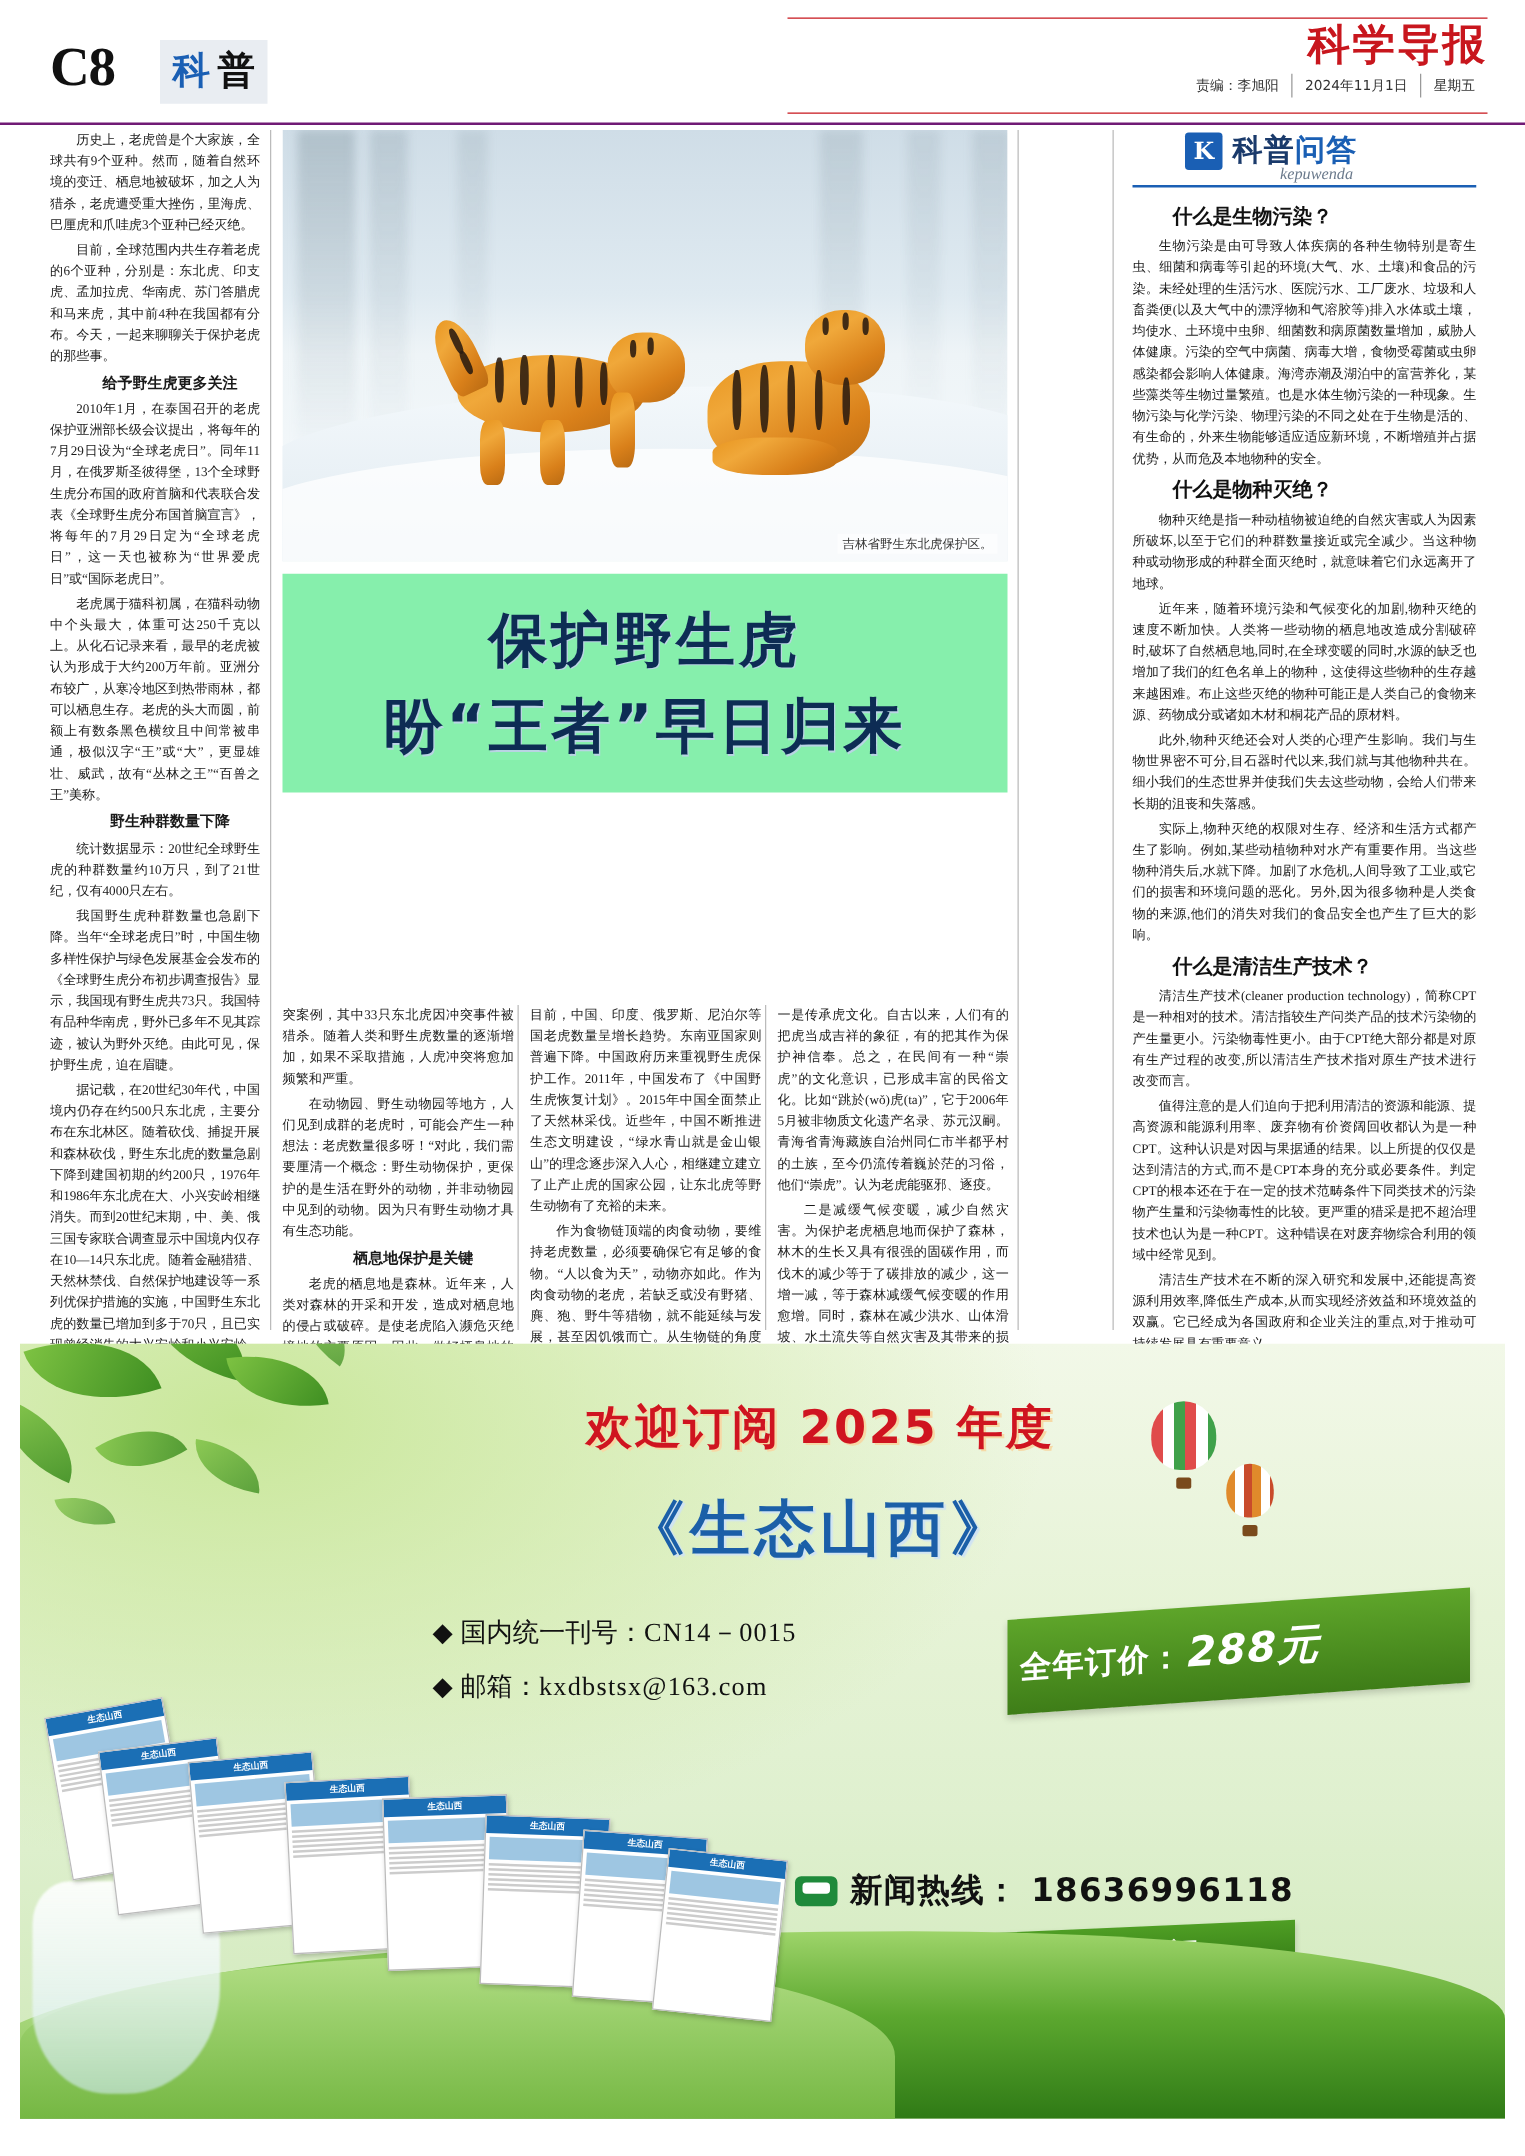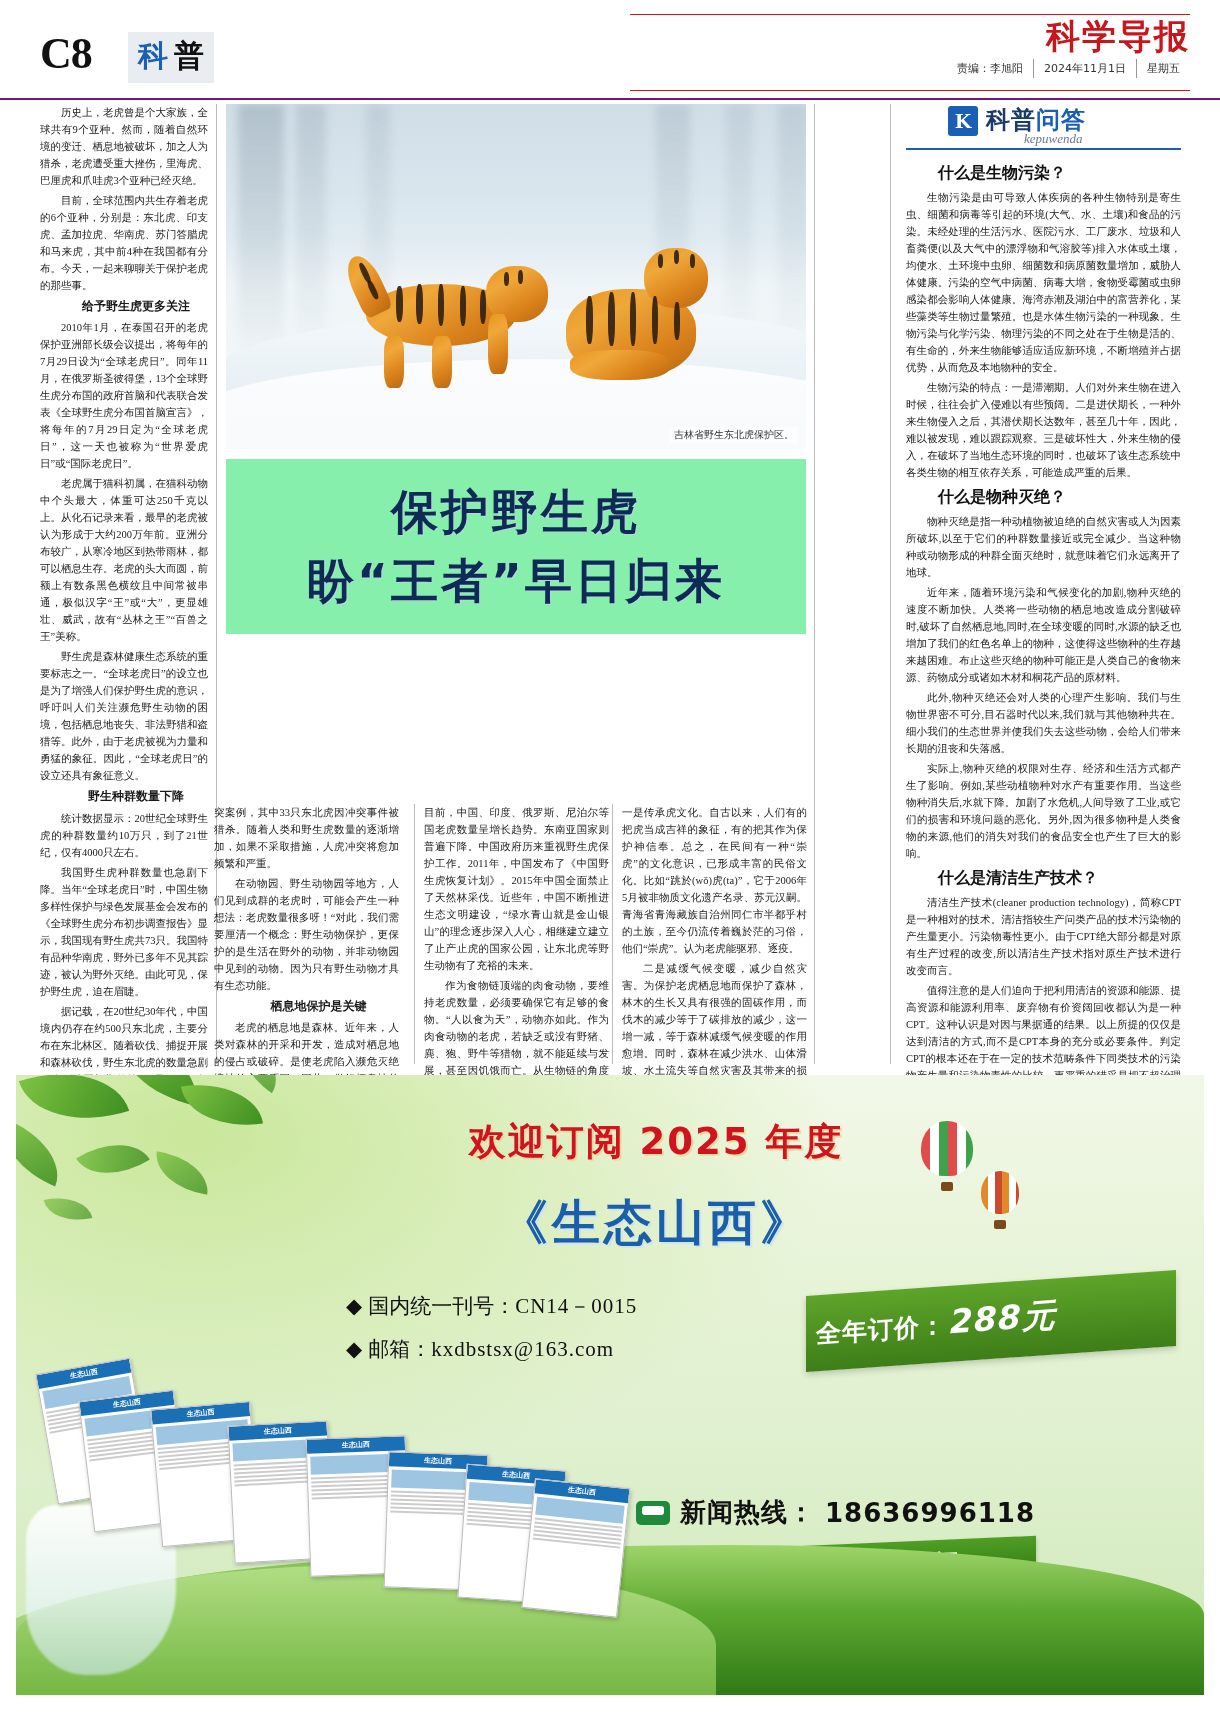--- a/index.html
+++ b/index.html
@@ -49,21 +49,21 @@
   
   .content { position:absolute; left:0; top:104px; width:1220px; height:960px; }
   .col { position:absolute; top:0; font-size:10.5px; line-height:1.62; color:#1a1a1a; text-align:justify; }
   .col p { margin:0 0 3px 0; text-indent:2em; }
   .sub-h {
     text-align:center; font-weight:bold; font-size:12px;
     margin:9px 0 5px 0; text-indent:0; font-family:"DejaVu Sans", sans-serif;
   }
 
   #col1 { left:40px; width:168px; }
-  #col2 { left:214px; width:185px; top:700px; }
+  #col2 { left:226px; width:185px; top:700px; }
   #col3 { left:424px; width:185px; top:700px; }
   #col4 { left:622px; width:185px; top:700px; }
   #col5 { left:906px; width:275px; }
 
   
   .photo-wrap { position:absolute; left:226px; top:0; width:580px; height:345px; overflow:hidden; }
   .photo {
     position:absolute; inset:0;
     background:
       linear-gradient(to bottom, #cfdde7 0%, #dfeaf1 38%, #eef4f7 52%, #f6fafc 100%);
@@ -326,21 +326,20 @@
       <div class="hl">保护野生虎</div>
       <div class="hl">盼“王者”早日归来</div>
     </div>
 
     <div class="col" id="col1">
       <p>历史上，老虎曾是个大家族，全球共有9个亚种。然而，随着自然环境的变迁、栖息地被破坏，加之人为猎杀，老虎遭受重大挫伤，里海虎、巴厘虎和爪哇虎3个亚种已经灭绝。</p>
       <p>目前，全球范围内共生存着老虎的6个亚种，分别是：东北虎、印支虎、孟加拉虎、华南虎、苏门答腊虎和马来虎，其中前4种在我国都有分布。今天，一起来聊聊关于保护老虎的那些事。</p>
       <p class="sub-h">给予野生虎更多关注</p>
       <p>2010年1月，在泰国召开的老虎保护亚洲部长级会议提出，将每年的7月29日设为“全球老虎日”。同年11月，在俄罗斯圣彼得堡，13个全球野生虎分布国的政府首脑和代表联合发表《全球野生虎分布国首脑宣言》，将每年的7月29日定为“全球老虎日”，这一天也被称为“世界爱虎日”或“国际老虎日”。</p>
       <p>老虎属于猫科初属，在猫科动物中个头最大，体重可达250千克以上。从化石记录来看，最早的老虎被认为形成于大约200万年前。亚洲分布较广，从寒冷地区到热带雨林，都可以栖息生存。老虎的头大而圆，前额上有数条黑色横纹且中间常被串通，极似汉字“王”或“大”，更显雄壮、威武，故有“丛林之王”“百兽之王”美称。</p>
-      <p>野生虎是森林健康生态系统的重要标志之一。“全球老虎日”的设立也是为了增强人们保护野生虎的意识，呼吁叫人们关注濒危野生动物的困境，包括栖息地丧失、非法野猎和盗猎等。此外，由于老虎被视为力量和勇猛的象征。因此，“全球老虎日”的设立还具有象征意义。</p>
       <p class="sub-h">野生种群数量下降</p>
       <p>统计数据显示：20世纪全球野生虎的种群数量约10万只，到了21世纪，仅有4000只左右。</p>
       <p>我国野生虎种群数量也急剧下降。当年“全球老虎日”时，中国生物多样性保护与绿色发展基金会发布的《全球野生虎分布初步调查报告》显示，我国现有野生虎共73只。我国特有品种华南虎，野外已多年不见其踪迹，被认为野外灭绝。由此可见，保护野生虎，迫在眉睫。</p>
       <p>据记载，在20世纪30年代，中国境内仍存在约500只东北虎，主要分布在东北林区。随着砍伐、捕捉开展和森林砍伐，野生东北虎的数量急剧下降到建国初期的约200只，1976年和1986年东北虎在大、小兴安岭相继消失。而到20世纪末期，中、美、俄三国专家联合调查显示中国境内仅存在10—14只东北虎。随着金融猎猎、天然林禁伐、自然保护地建设等一系列优保护措施的实施，中国野生东北虎的数量已增加到多于70只，且已实现曾经消失的大兴安岭和小兴安岭。</p>
       <p>在人口密度高的印度，野生虎的数量从2018年的2967只增加到2023年的3682只,5年的时间增加了24%。然而,却有302人死于虎的袭击,其中野生虎分布最集中的马哈拉施特拉邦的死亡人数的55%以上。在人口稀少的俄罗斯滨海边疆州，2000—2016年也已记录到279起人虎冲突案例，其中33只东北虎因冲突事件被猎杀。随着人类和野生虎数量的逐渐增加,如果不采取措施,人虎冲突将愈加频繁和严重。</p>
     </div>
 
     <div class="col" id="col2">
       <p style="text-indent:0">突案例，其中33只东北虎因冲突事件被猎杀。随着人类和野生虎数量的逐渐增加，如果不采取措施，人虎冲突将愈加频繁和严重。</p>
       <p>在动物园、野生动物园等地方，人们见到成群的老虎时，可能会产生一种想法：老虎数量很多呀！“对此，我们需要厘清一个概念：野生动物保护，更保护的是生活在野外的动物，并非动物园中见到的动物。因为只有野生动物才具有生态功能。</p>
@@ -366,21 +365,20 @@
 
     <div class="kepu-head">
       <div class="kepu-k">K</div>
       <div class="kepu-cn"><span>科普</span><span class="blue">问答</span></div>
       <div class="kepu-py">kepuwenda</div>
     </div>
 
     <div class="col" id="col5" style="top:56px;">
       <p class="q-h">什么是生物污染？</p>
       <p>生物污染是由可导致人体疾病的各种生物特别是寄生虫、细菌和病毒等引起的环境(大气、水、土壤)和食品的污染。未经处理的生活污水、医院污水、工厂废水、垃圾和人畜粪便(以及大气中的漂浮物和气溶胶等)排入水体或土壤，均使水、土环境中虫卵、细菌数和病原菌数量增加，威胁人体健康。污染的空气中病菌、病毒大增，食物受霉菌或虫卵感染都会影响人体健康。海湾赤潮及湖泊中的富营养化，某些藻类等生物过量繁殖。也是水体生物污染的一种现象。生物污染与化学污染、物理污染的不同之处在于生物是活的、有生命的，外来生物能够适应适应新环境，不断增殖并占据优势，从而危及本地物种的安全。</p>
-      <p>生物污染的特点：一是滞潮期。人们对外来生物在进入时候，往往会扩入侵难以有些预阔。二是进伏期长，一种外来生物侵入之后，其潜伏期长达数年，甚至几十年，因此，难以被发现，难以跟踪观察。三是破坏性大，外来生物的侵入，在破坏了当地生态环境的同时，也破坏了该生态系统中各类生物的相互依存关系，可能造成严重的后果。</p>
       <p class="q-h">什么是物种灭绝？</p>
       <p>物种灭绝是指一种动植物被迫绝的自然灾害或人为因素所破坏,以至于它们的种群数量接近或完全减少。当这种物种或动物形成的种群全面灭绝时，就意味着它们永远离开了地球。</p>
       <p>近年来，随着环境污染和气候变化的加剧,物种灭绝的速度不断加快。人类将一些动物的栖息地改造成分割破碎时,破坏了自然栖息地,同时,在全球变暖的同时,水源的缺乏也增加了我们的红色名单上的物种，这使得这些物种的生存越来越困难。布止这些灭绝的物种可能正是人类自己的食物来源、药物成分或诸如木材和桐花产品的原材料。</p>
       <p>此外,物种灭绝还会对人类的心理产生影响。我们与生物世界密不可分,目石器时代以来,我们就与其他物种共在。细小我们的生态世界并使我们失去这些动物，会给人们带来长期的沮丧和失落感。</p>
       <p>实际上,物种灭绝的权限对生存、经济和生活方式都产生了影响。例如,某些动植物种对水产有重要作用。当这些物种消失后,水就下降。加剧了水危机,人间导致了工业,或它们的损害和环境问题的恶化。另外,因为很多物种是人类食物的来源,他们的消失对我们的食品安全也产生了巨大的影响。</p>
       <p class="q-h">什么是清洁生产技术？</p>
       <p>清洁生产技术(cleaner production technology)，简称CPT是一种相对的技术。清洁指较生产问类产品的技术污染物的产生量更小。污染物毒性更小。由于CPT绝大部分都是对原有生产过程的改变,所以清洁生产技术指对原生产技术进行改变而言。</p>
       <p>值得注意的是人们迫向于把利用清洁的资源和能源、提高资源和能源利用率、废弃物有价资阔回收都认为是一种CPT。这种认识是对因与果据通的结果。以上所提的仅仅是达到清洁的方式,而不是CPT本身的充分或必要条件。判定CPT的根本还在于在一定的技术范畴条件下同类技术的污染物产生量和污染物毒性的比较。更严重的猎采是把不超治理技术也认为是一种CPT。这种错误在对废弃物综合利用的领域中经常见到。</p>
       <p>清洁生产技术在不断的深入研究和发展中,还能提高资源利用效率,降低生产成本,从而实现经济效益和环境效益的双赢。它已经成为各国政府和企业关注的重点,对于推动可持续发展具有重要意义。</p>
     </div>

